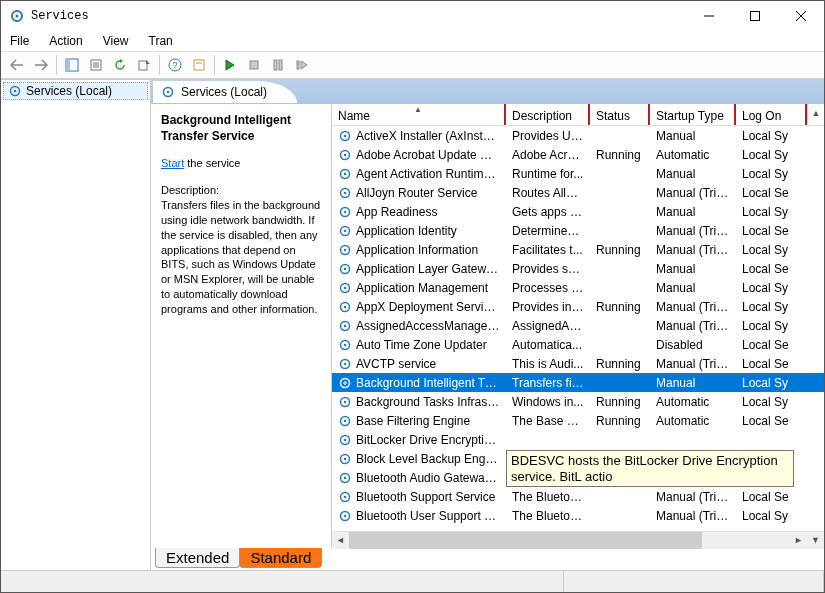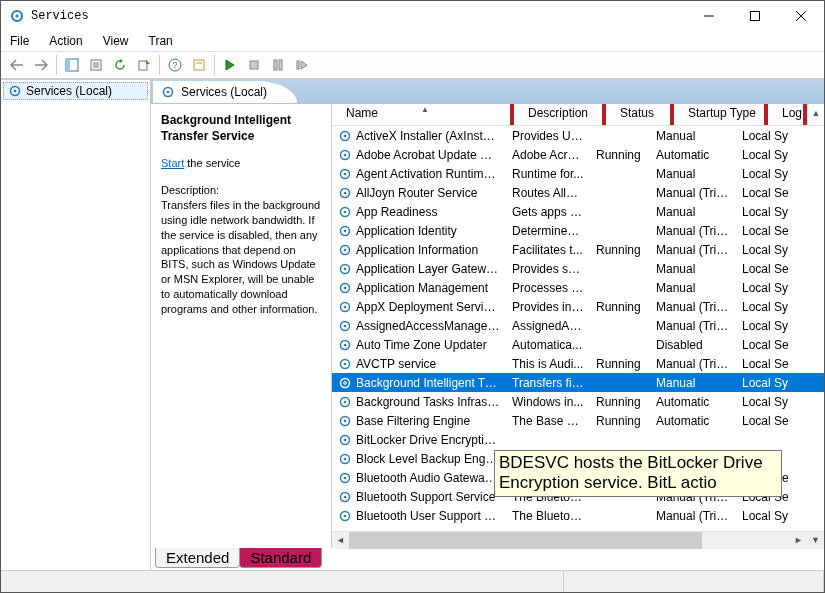--- a/index.html
+++ b/index.html
@@ -31,21 +31,21 @@
   .main-header-inner .gear { width: 14px; height: 14px; }
 
   .main-body { flex: 1; display: flex; min-height: 0; }
   .detail { width: 180px; padding: 8px 10px; font-size: 11px; line-height: 1.35; }
   .detail .sname { font-weight: bold; font-size: 12px; margin-bottom: 12px; }
   .detail a { color: #0066cc; text-decoration: underline; }
   .detail .desc-label { margin-top: 12px; }
 
   .grid { flex: 1; display: flex; flex-direction: column; border-left: 1px solid #ccc; min-height: 0; min-width: 0; }
   .ghead { display: flex; height: 22px; border-bottom: 1px solid #e0e0e0; font-size: 12px; position: relative; }
-  .ghead .col { border-right: 4px solid #b91c1c; padding: 2px 6px; display: flex; align-items: flex-start; overflow: hidden; white-space: nowrap; position:relative;margin-left:8px;}
+  .ghead .col { border-right: 2px solid #b91c1c; padding: 2px 6px; display: flex; align-items: flex-end; overflow: hidden; white-space: nowrap; position:relative;}
   .col-name { width: 174px; }
   .col-desc { width: 84px; }
   .col-stat { width: 60px; }
   .col-start { width: 86px; }
   .col-log { flex: 1; }
   .sort { position: absolute; left: 50%; top: 1px; transform: translateX(-50%); color:#555; font-size:8px;}
   .scrollup { width: 17px; text-align: center; border-left: 1px solid #e0e0e0; font-size: 9px; padding-top: 4px; color:#555;}
 
   .gbody { flex: 1; overflow: hidden; position: relative; }
   .row { display: flex; height: 19px; font-size: 12px; align-items: center; white-space: nowrap; }
@@ -53,30 +53,30 @@
   .row .c-name { width: 174px; display: flex; align-items: center; gap: 4px; }
   .row .c-name .gear { width: 14px; height: 14px; flex-shrink: 0; }
   .row .c-name span { overflow: hidden; text-overflow: ellipsis; }
   .row .c-desc { width: 84px; }
   .row .c-stat { width: 60px; }
   .row .c-start { width: 86px; }
   .row .c-log { flex: 1; }
   .row.sel { background: #0078d7; color: #fff; }
   .row.sel .gear circle, .row.sel .gear path { stroke: #fff; }
 
-  .tooltip { position: absolute; left: 162px; top: 324px; background: #ffffe1; border: 1px solid #767676; font-size: 17px; padding: 2px 4px; width: 288px; line-height: 1.2; z-index: 5; }
+  .tooltip { position: absolute; left: 174px; top: 324px; background: #ffffe1; border: 1px solid #767676; font-size: 13px; padding: 2px 4px; width: 288px; line-height: 1.2; z-index: 5; }
 
   .hscroll { height: 17px; border-top: 1px solid #e0e0e0; display: flex; align-items: center; background: #f0f0f0; }
   .hscroll .btn { width: 17px; height: 17px; display:flex; align-items:center; justify-content:center; font-size:9px; color:#555; background:#f0f0f0;}
   .hscroll .track { flex:1; height: 17px; background:#f0f0f0; position:relative;}
   .hscroll .thumb { position:absolute; left:0; top:0; width:80%; height:100%; background:#cdcdcd;}
   .hscroll .corner { width:17px; height:17px; background:#f0f0f0; font-size:9px; display:flex; align-items:center; justify-content:center; color:#555;}
 
   .tabs { height: 22px; display: flex; align-items: flex-start; padding-left: 4px; border-top: 0; font-size: 15px; }
-  .tab { border: 1px solid #999; border-top: none; padding: 1px 10px; border-bottom-left-radius: 4px; border-bottom-right-radius: 4px; background: #be185d; margin-right: -1px; }
+  .tab { border: 1px solid #999; border-top: none; padding: 1px 10px; border-bottom-left-radius: 4px; border-bottom-right-radius: 4px; background: #f97316; margin-right: -1px; }
   .tab:not(.active) { background: #f4f4f4; }
 
   .status { height: 22px; border-top: 1px solid #ccc; background: #f0f0f0; display:flex;}
   .status > div { border-right: 1px solid #ccc; height:100%; }
 
   .gear { display: inline-block; }
 </style>
 </head>
 <body>
 

